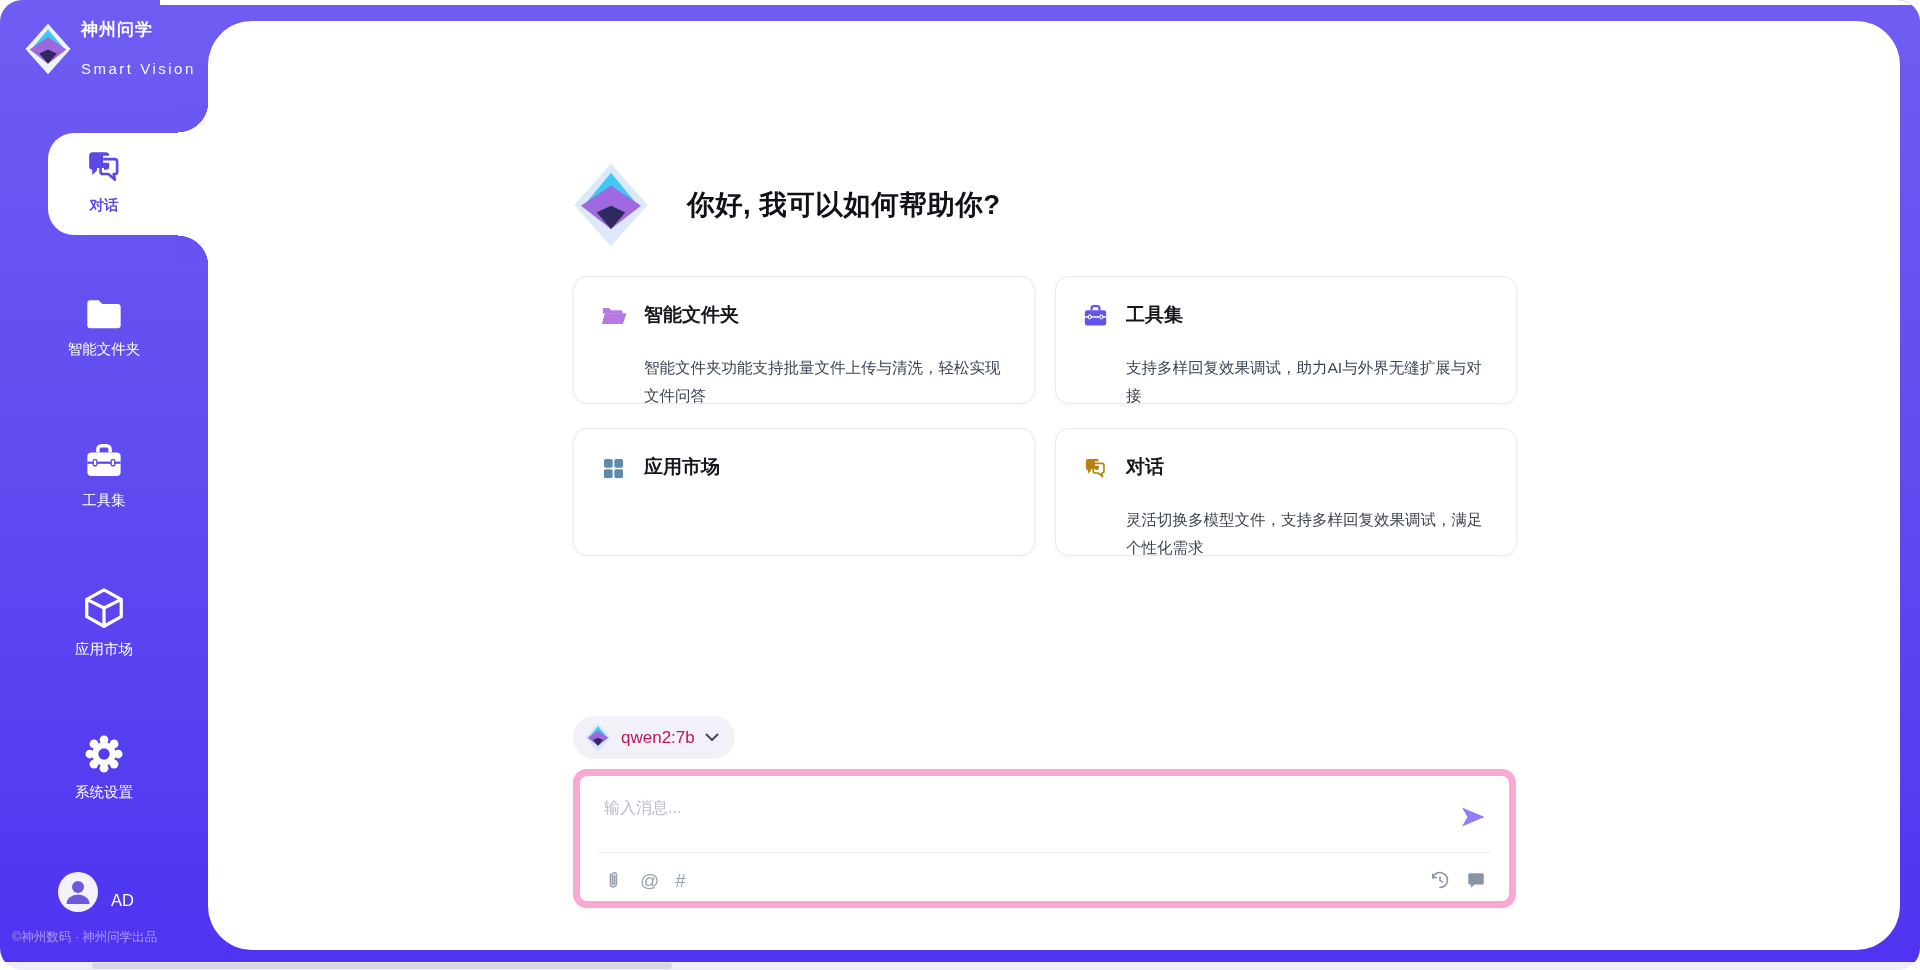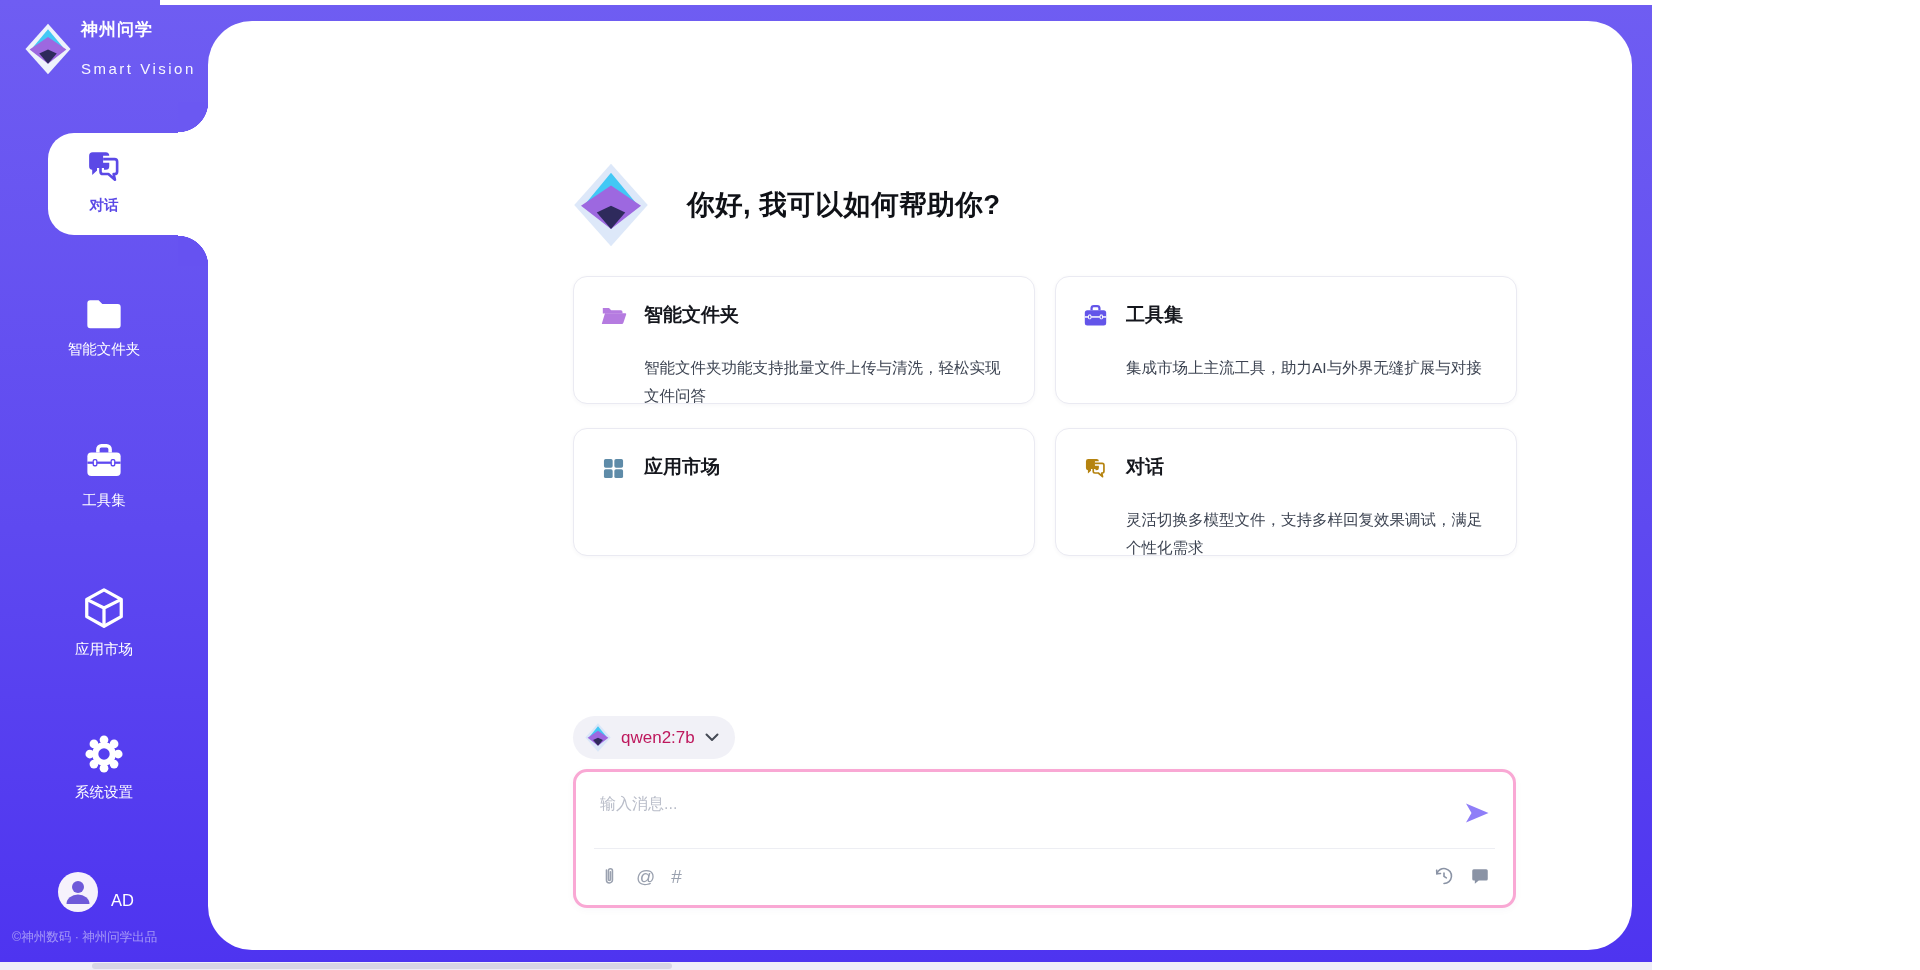--- a/index.html
+++ b/index.html
@@ -1,18 +1,18 @@
 <!DOCTYPE html>
 <html><head>
 <meta charset="utf-8">
 <style>
   * { box-sizing: border-box; }
   html,body { margin:0; padding:0; background:#ffffff; }
   body { font-family:"Liberation Sans","DejaVu Sans",sans-serif; }
-  #canvas { position:relative; width:1652px; height:970px; overflow:hidden; background:#fff; }
+  #canvas { position:relative; width:1920px; height:970px; overflow:hidden; background:#fff;border-radius:22px; }
 
   
   .frame { position:absolute; left:0; top:0; right:0; bottom:8px;
            background:linear-gradient(180deg,#6f5df2 0%,#5e49f0 55%,#4e34f0 100%); }
   .top-sliver { position:absolute; left:160px; top:0; right:0; height:5px; background:#fff; }
 
   
   .main-panel { position:absolute; left:208px; top:21px; right:20px; bottom:20px;
                 background:#fff; border-radius:44px; }
 
@@ -53,21 +53,21 @@
   .cicon { position:absolute; left:26px; top:26px; width:27px; height:27px; display:flex; }
   .cicon svg { width:100%; height:100%; }
   .card h3 { margin:0; font-size:19px; color:#15171d; }
   .card p { margin:26px 0 0; font-size:15.5px; line-height:1.78; color:#3d4452; }
 
   .model-pill { position:absolute; left:573px; top:716px; height:43px; display:inline-flex; align-items:center;
                 gap:10px; padding:0 16px 0 12px; background:#f1f1f7; border-radius:22px; cursor:pointer; }
   .model-pill .mlabel { font-size:17px; color:#be185d; }
 
   .composer { position:absolute; left:573px; top:769px; width:943px; height:139px; background:#fff;
-              border:3px solid #f9a8d4; border-radius:14px; box-shadow:0 2px 8px rgba(30,30,80,.03); }
+              border:7px solid #f9a8d4; border-radius:14px; box-shadow:0 2px 8px rgba(30,30,80,.03); }
   .composer input { position:absolute; left:22px; top:14px; width:840px; height:36px; border:none; outline:none;
                     font-size:16px; color:#222; font-family:inherit; background:transparent; }
   .composer input::placeholder { color:#b9bdc9; }
   .send-btn { position:absolute; right:22px; top:27px; width:28px; height:28px; color:#8f7ef8;
               display:flex; cursor:pointer; border:none; background:transparent; padding:0; }
   .divider { position:absolute; left:18px; right:18px; top:76px; height:1px; background:#edeef3; }
   .tools-left { position:absolute; left:22px; top:93px; display:flex; align-items:center; gap:16px; color:#9aa1af; }
   .tools-right { position:absolute; right:22px; top:93px; display:flex; align-items:center; gap:14px; color:#8a93a5; }
   .tool { width:22px; height:22px; display:flex; align-items:center; justify-content:center; cursor:pointer; }
   .tool svg { width:20px; height:20px; }
@@ -200,21 +200,21 @@
           <path d="M17 13 V9.5 a4 4 0 0 1 4 -4 h6 a4 4 0 0 1 4 4 V13" fill="none" stroke="currentColor" stroke-width="4"></path>
           <rect x="5" y="13" width="38" height="27" rx="4.5" fill="currentColor"></rect>
           <rect x="5" y="23.5" width="38" height="2.6" fill="var(--slot)"></rect>
           <rect x="11" y="20.5" width="5.5" height="8.5" rx="2" fill="var(--slot)"></rect>
           <rect x="31.5" y="20.5" width="5.5" height="8.5" rx="2" fill="var(--slot)"></rect>
           <rect x="12.5" y="22" width="2.5" height="5.5" rx="1" fill="currentColor"></rect>
           <rect x="33" y="22" width="2.5" height="5.5" rx="1" fill="currentColor"></rect>
         </svg>
       </span>
       <h3>工具集</h3>
-      <p>集成市场上主流工具，助力AI与外界无缝扩展与对接</p>
+      <p>支持多样回复效果调试，助力AI与外界无缝扩展与对接</p>
     </div>
 
     <div class="card">
       <span class="cicon" style="color: rgb(94, 139, 168);">
         <svg viewBox="0 0 48 48" fill="currentColor">
           <rect x="7" y="7" width="15.5" height="15.5" rx="3"></rect>
           <rect x="25.5" y="7" width="15.5" height="15.5" rx="3"></rect>
           <rect x="7" y="25.5" width="15.5" height="15.5" rx="3"></rect>
           <rect x="25.5" y="25.5" width="15.5" height="15.5" rx="3"></rect>
         </svg>

